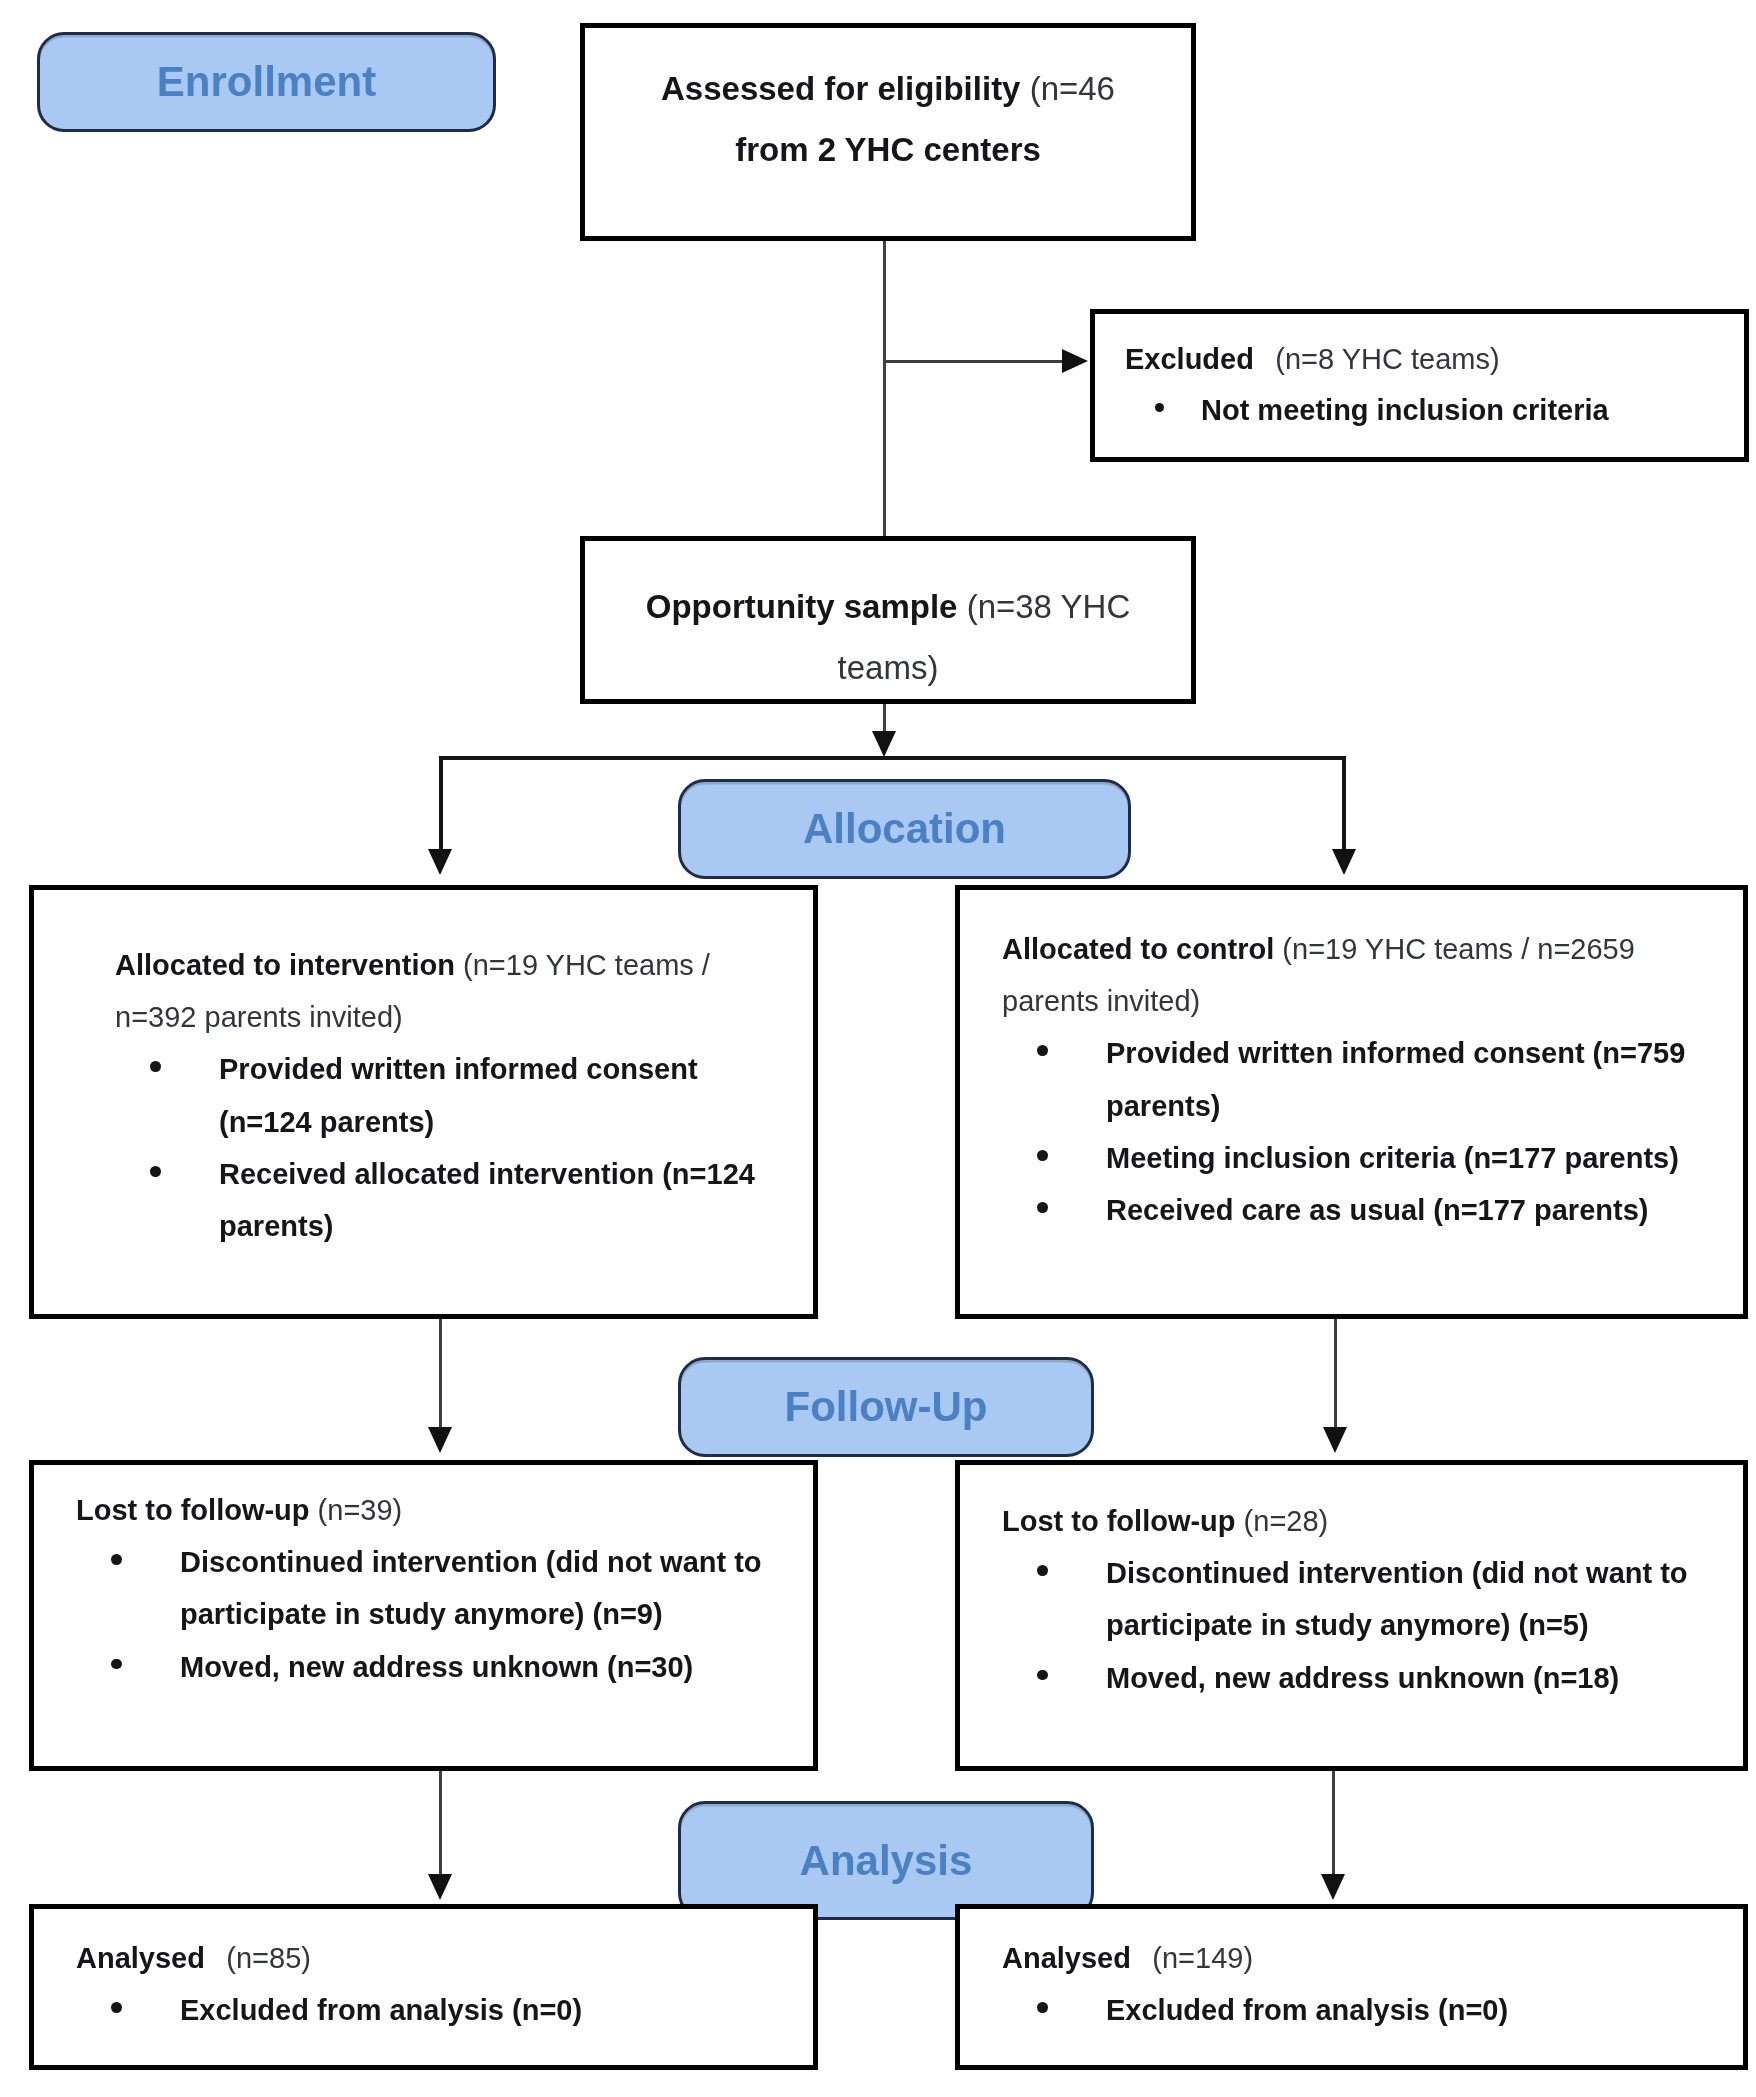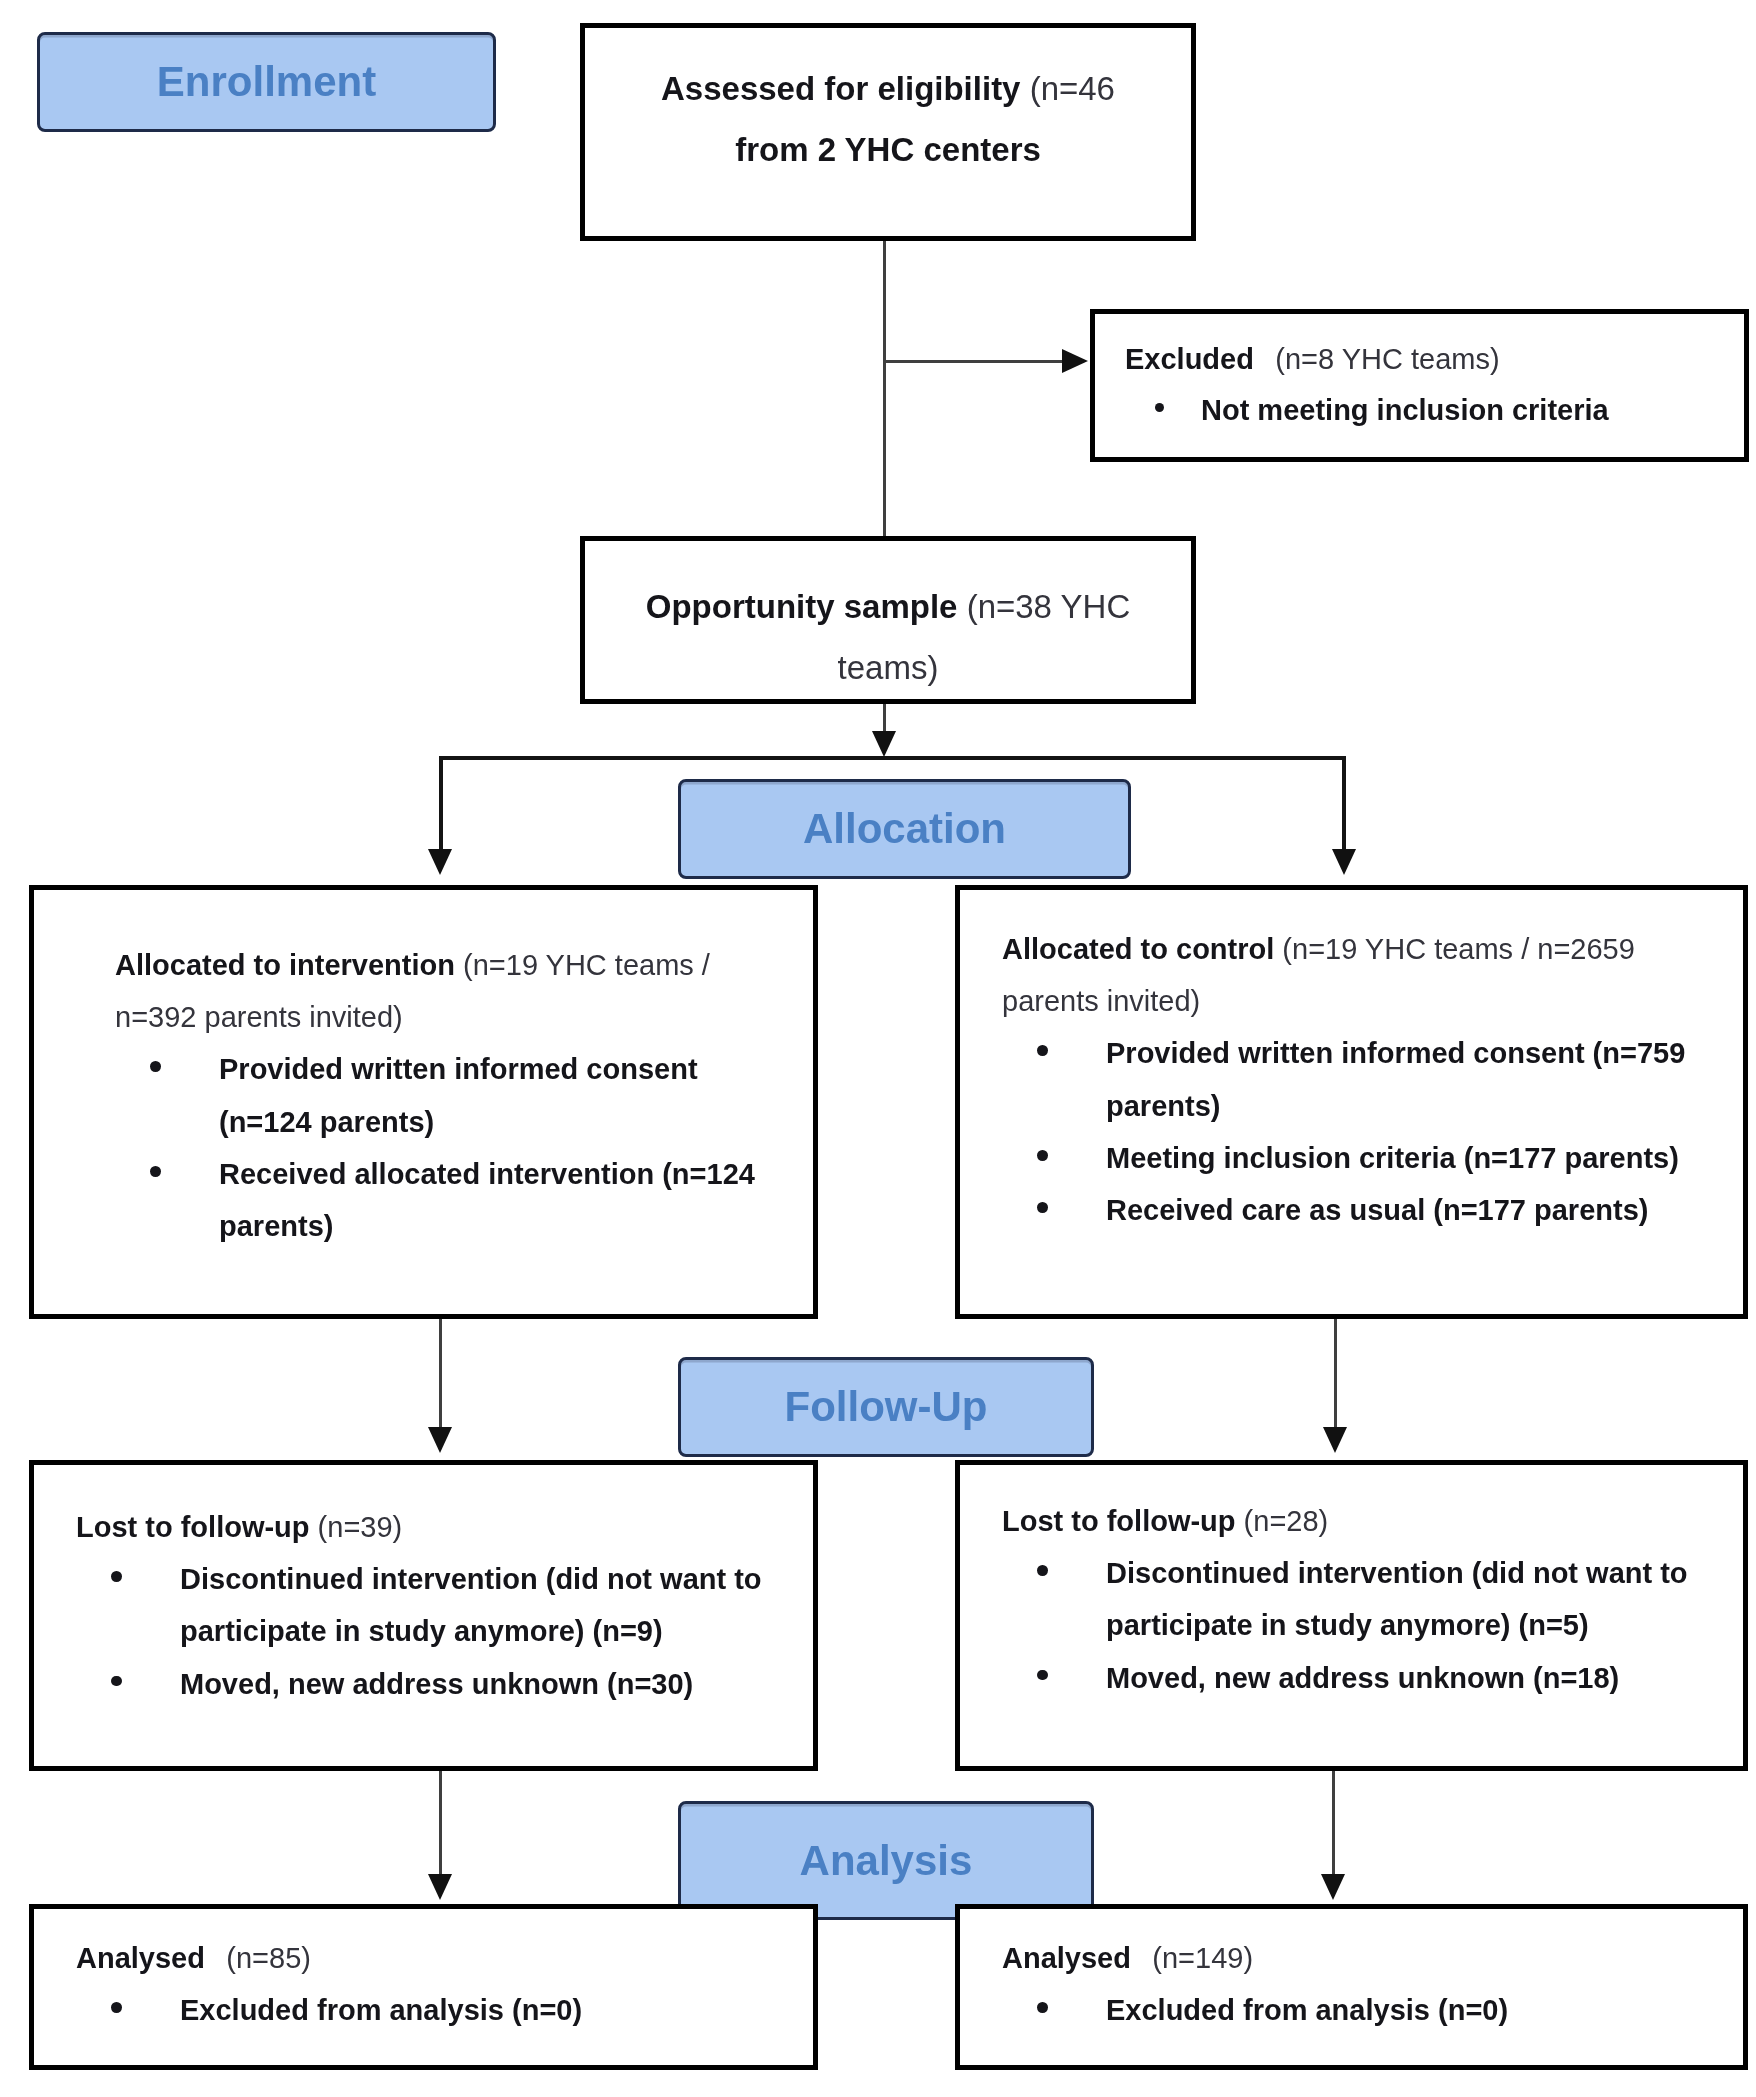--- a/index.html
+++ b/index.html
@@ -8,21 +8,21 @@
     width:1757px;height:2098px;
     background:#ffffff;
     font-family:"Liberation Sans","DejaVu Sans",sans-serif;
     overflow:hidden;
   }
   
   .badge{
     position:absolute;
     background:var(--badge_fill,#a9c8f2);
     border:3.3px solid var(--badge_border,#1e2b49);
-    border-radius:8px;
+    border-radius:27px;
     display:flex;align-items:center;justify-content:center;
     color:var(--badge_text,#4a80c4);
     font-weight:700;font-size:42px;
     box-sizing:border-box;
     box-shadow:inset 0 2.5px 0 rgba(120,140,175,.55);
   }
   
   .box{
     position:absolute;
     background:#ffffff;
@@ -144,21 +144,21 @@
       </div>
       <ul class="blist">
         <li><span>Provided written informed consent (n=759 parents)</span></li>
         <li><span>Meeting inclusion criteria (n=177 parents)</span></li>
         <li><span>Received care as usual (n=177 parents)</span></li>
       </ul>
     </div>
   </div>
 
   <div class="box" style="left:29px;top:1460px;width:789px;height:311px;">
-    <div class="inner" style="padding-top:36px;">
+    <div class="inner" style="padding-top:19px;">
       <div>
         <span class="tmain">Lost to follow-up </span><span class="tcount">(n=39)</span>
       </div>
       <ul class="blist">
         <li><span>Discontinued intervention (did not want to participate in study anymore) (n=9)</span></li>
         <li><span>Moved, new address unknown (n=30)</span></li>
       </ul>
     </div>
   </div>
 

